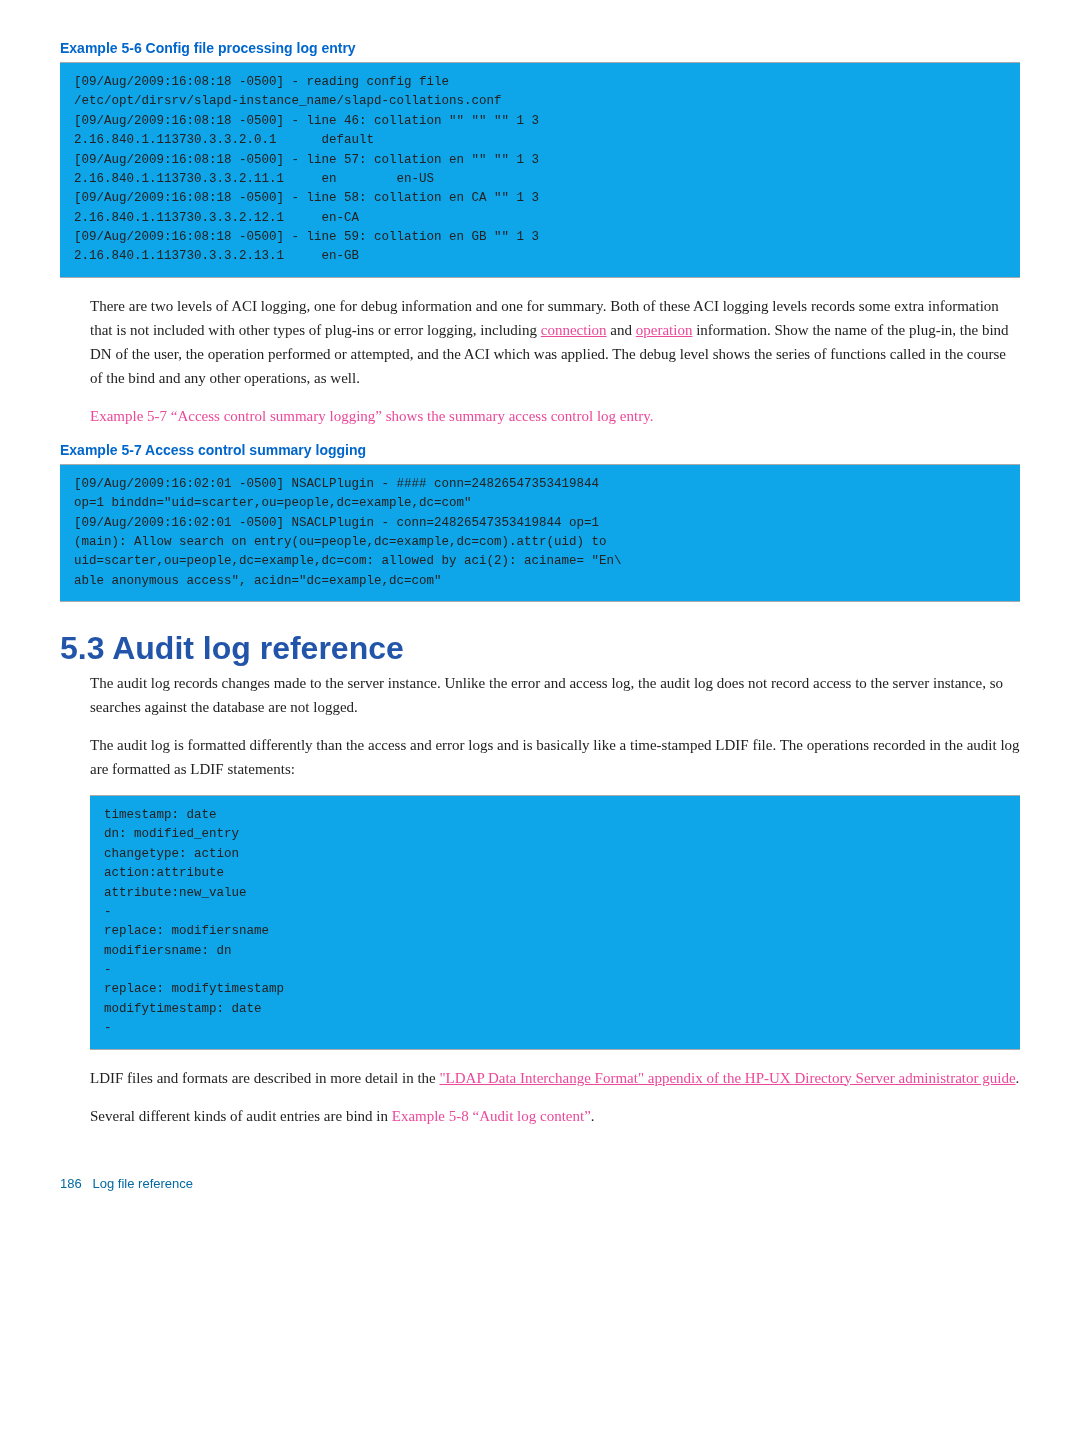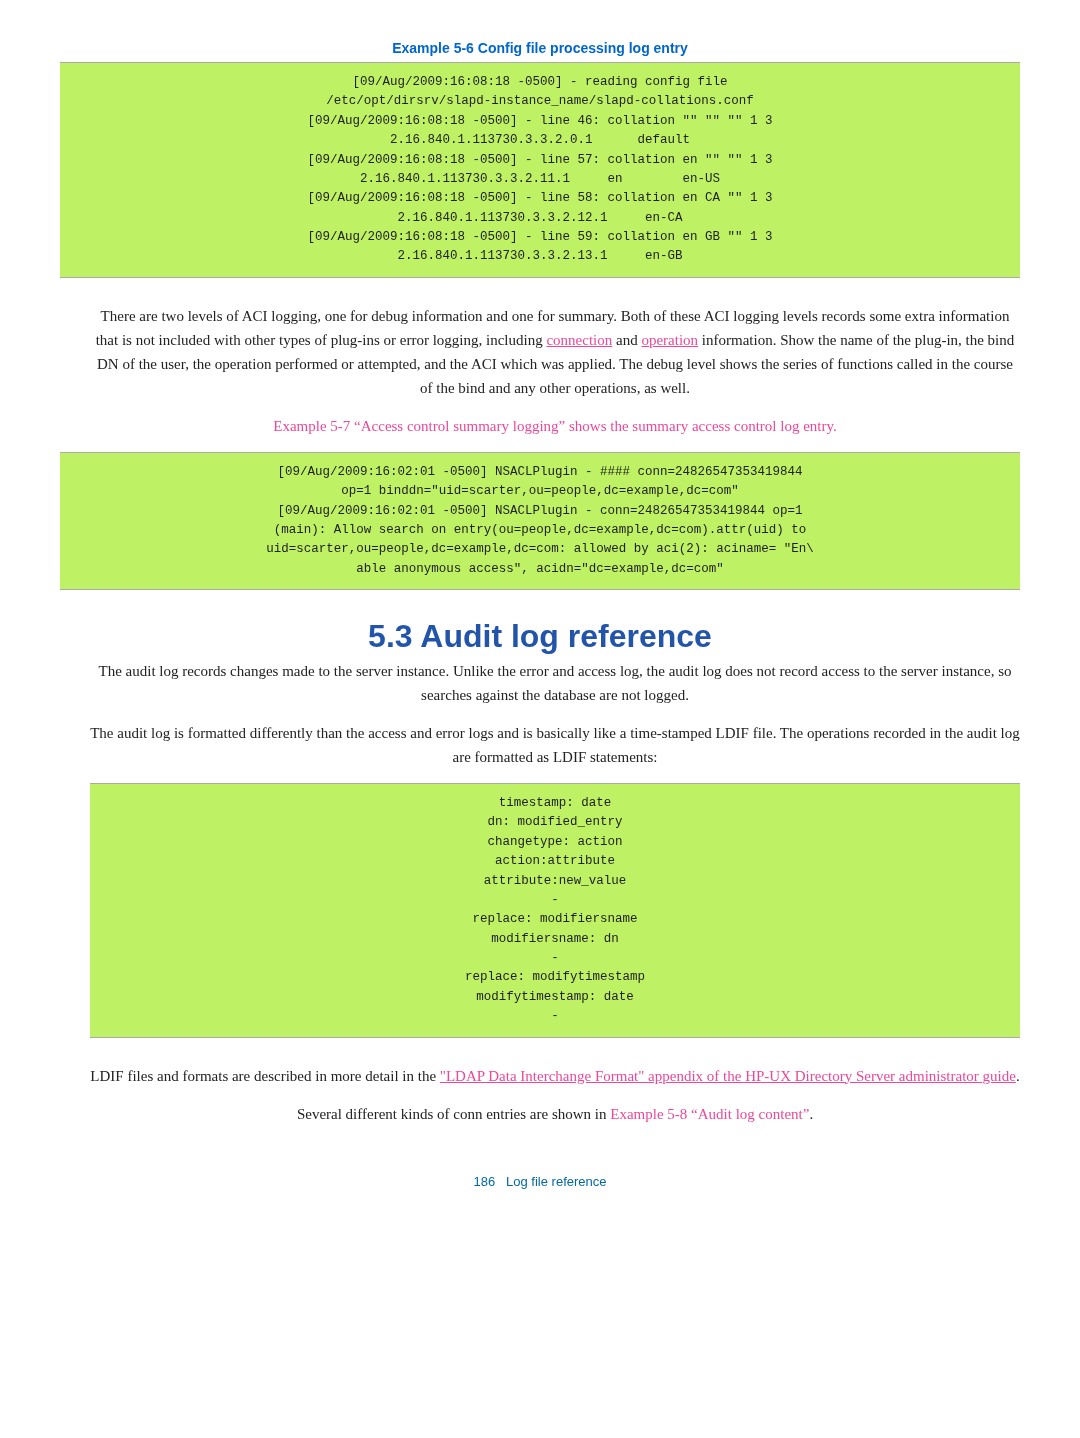--- a/index.html
+++ b/index.html
@@ -1,40 +1,40 @@
 <!DOCTYPE html>
 <html><head>
   <meta charset="utf-8">
   <style>
-    * { box-sizing: border-box; margin: 0; padding: 0; text-align: center; }
+    * { box-sizing: border-box; margin: 0; padding: 0; }
     body {
       background: #fff;
       font-family: Georgia, 'Times New Roman', serif;
       font-size: 15px;
       color: #222;
       padding: 40px 60px 60px 60px;
       max-width: 1080px;
       min-height: 1438px;
     }
     .example-title {
       color: #0066cc;
       font-family: Arial, Helvetica, sans-serif;
       font-size: 14px;
       font-weight: bold;
       margin-bottom: 6px;
     }
     .code-block {
-      background: #bef264;
+      background: #0ea5e9;
       border-top: 1.5px solid #aaa;
       border-bottom: 1.5px solid #aaa;
       padding: 10px 14px;
       font-family: 'Courier New', Courier, monospace;
       font-size: 12.5px;
       color: #222;
-      margin-bottom: 26px;
+      margin-bottom: 16px;
       white-space: pre;
       line-height: 1.55;
     }
     .prose {
       font-family: Georgia, 'Times New Roman', serif;
       font-size: 15px;
       color: #222;
       line-height: 1.6;
       margin-bottom: 14px;
     }
@@ -84,20 +84,21 @@
 
 <div class="prose indent">
   <span>There are two levels of ACI logging, one for debug information and one for summary. Both of these ACI logging levels records some extra information that is not included with other types of plug-ins or error logging, including </span><a href="#">connection</a><span> and </span><a href="#">operation</a><span> information. Show the name of the plug-in, the bind DN of the user, the operation performed or attempted, and the ACI which was applied. The debug level shows the series of functions called in the course of the bind and any other operations, as well.</span>
 </div>
 
 <div class="prose indent">
   <span class="example-ref">Example&nbsp;5-7 “Access control summary logging” shows the summary access control log entry.</span>
 </div>
 
 <div>
+  <div class="example-title">Example 5-7 Access control summary logging</div>
   <div class="code-block">[09/Aug/2009:16:02:01 -0500] NSACLPlugin - #### conn=24826547353419844
 op=1 binddn="uid=scarter,ou=people,dc=example,dc=com"
 [09/Aug/2009:16:02:01 -0500] NSACLPlugin - conn=24826547353419844 op=1
 (main): Allow search on entry(ou=people,dc=example,dc=com).attr(uid) to
 uid=scarter,ou=people,dc=example,dc=com: allowed by aci(2): aciname= "En\
 able anonymous access", acidn="dc=example,dc=com"</div>
 </div>
 
 <h2 class="section-heading">5.3 Audit log reference</h2>
 
@@ -116,18 +117,18 @@
 -
 replace: modifytimestamp
 modifytimestamp: date
 -</div>
 
 <div class="prose indent">
   <span>LDIF files and formats are described in more detail in the </span><a href="#">"LDAP Data Interchange Format" appendix of the HP-UX Directory Server administrator guide</a><span>.</span>
 </div>
 
 <div class="prose indent">
-  <span>Several different kinds of conn entries are shown in </span><span class="example-ref">Example&nbsp;5-8 “Audit log content”</span><span>.</span>
+  <span>Several different kinds of audit entries are bind in </span><span class="example-ref">Example&nbsp;5-8 “Audit log content”</span><span>.</span>
 </div>
 
 <div class="page-footer">
   <span>186</span>&nbsp;&nbsp;&nbsp;<span>Log file reference</span>
 </div>
 
 </body></html>

